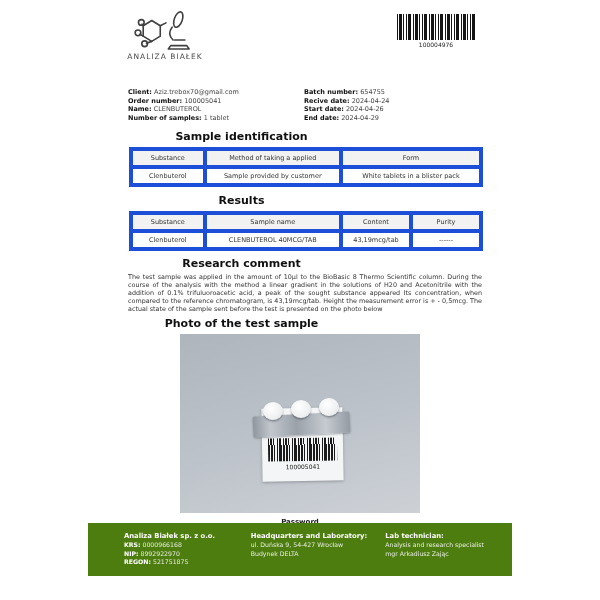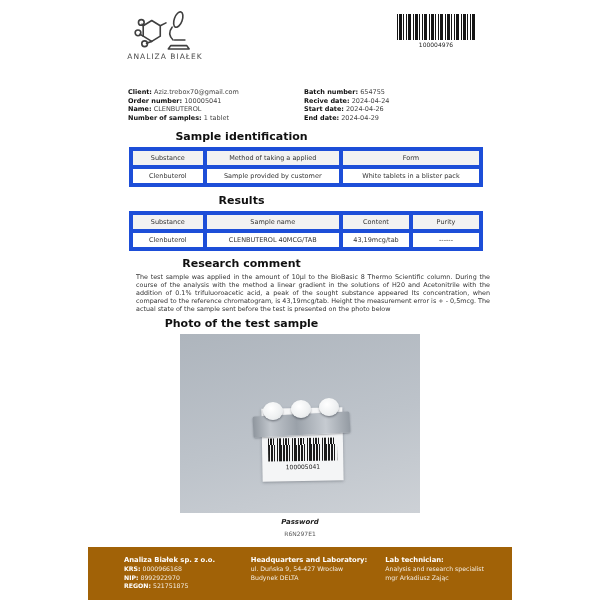--- a/index.html
+++ b/index.html
@@ -32,21 +32,21 @@
   .section-title { position:absolute; left:0; width:483px; text-align:center;
                    font-size:11px; font-weight:bold; color:#101010; }
 
   table.doc-table { position:absolute; left:129px; width:354px; border-collapse:collapse;
                     font-size:6.5px; color:#333; table-layout:fixed; }
   .doc-table th, .doc-table td { border:4px solid #1d4ed8; text-align:center; height:18px;
                     font-weight:normal; padding:0 2px; overflow:hidden; }
   .doc-table th { background:#f2f2f2; color:#333; }
 
   .comment { position:absolute; left:128px; top:273px; width:354px; font-size:6.4px;
-             line-height:8.1px; color:#333; text-align:justify;margin-left:8px; }
+             line-height:8.1px; color:#333; text-align:justify; }
 
   
   .photo { position:absolute; left:180px; top:334px; width:240px; height:179px;
            background:linear-gradient(165deg,#aeb5bd 0%,#bdc3ca 55%,#cdd1d6 100%); }
   .card { position:absolute; left:82px; top:74px; width:81px; height:73px; background:#f4f5f6;
           box-shadow:0 1px 3px rgba(40,45,55,.35); transform:rotate(-1deg); }
   .card-bars { position:absolute; left:6px; top:30px; width:69px; height:23px;
       background-image: repeating-linear-gradient(90deg,
       #1a1a1a 0px 1.5px, #f4f5f6 1.5px 2.5px,
       #1a1a1a 2.5px 4.5px, #f4f5f6 4.5px 5.5px,
@@ -60,27 +60,27 @@
       background:linear-gradient(90deg,#8f969e 0%,#c2c7cd 18%,#9aa1a9 45%,#c6cbd1 75%,#949ba3 100%);
       box-shadow:0 1px 2px rgba(40,45,55,.4); }
   .tablet { position:absolute; width:20px; height:18px; border-radius:50%;
       background:radial-gradient(circle at 40% 35%, #ffffff 0%, #eef0f1 60%, #d9dcdf 100%);
       box-shadow:0 1.5px 2px rgba(30,35,45,.4); }
   .tablet.t1 { left:83px; top:68px; }
   .tablet.t2 { left:111px; top:66px; }
   .tablet.t3 { left:139px; top:64px; }
 
   .password-label { position:absolute; top:518px; left:0; width:600px; text-align:center;
-                    font-size:7px; font-weight:bold; color:#222;font-style:italic; }
+                    font-size:7px; font-weight:bold; color:#222; }
   .password-value { position:absolute; top:530px; left:0; width:600px; text-align:center;
                     font-size:6px; color:#555; }
 
   
-  .footer { position:absolute; left:88px; top:547px; width:424px; height:53px;
-            background:#a16207; color:#fff; }
+  .footer { position:absolute; left:88px; top:523px; width:424px; height:53px;
+            background:#4d7c0f; color:#fff; }
   .footer-inner { display:flex; padding:9px 0 0 36px; }
   .f-col { padding-right:10px; }
   .f-col1 { width:130px; } .f-col2 { width:138px; } .f-col3 { width:130px; }
   .f-title { font-size:6.8px; font-weight:bold; line-height:9px; white-space:nowrap; }
   .f-line  { font-size:6.2px; line-height:8.5px; color:rgba(255,255,255,.88); white-space:nowrap; }
   .f-line b { color:#fff; }
 </style>
 </head>
 <body>
 

